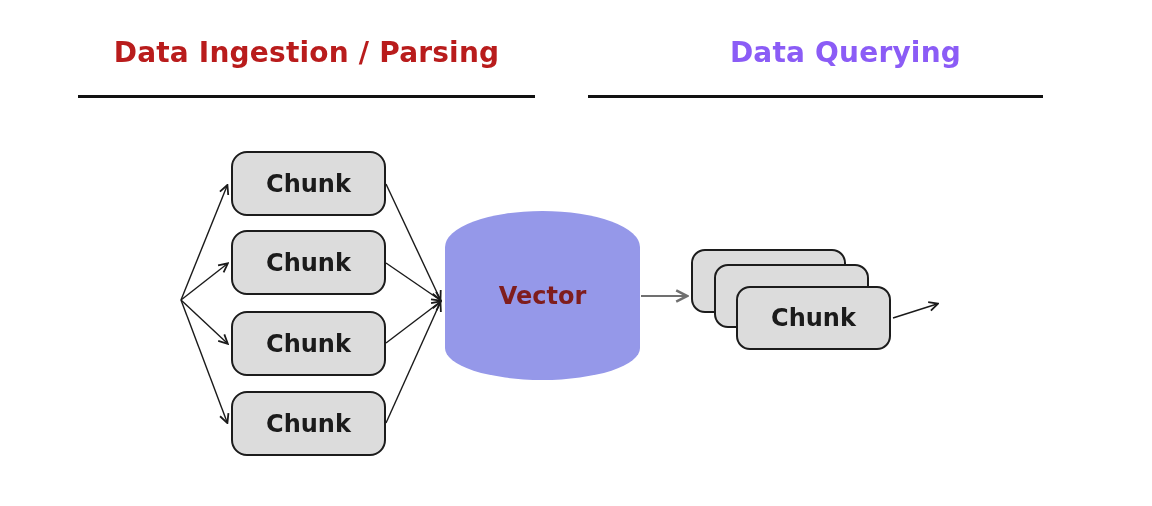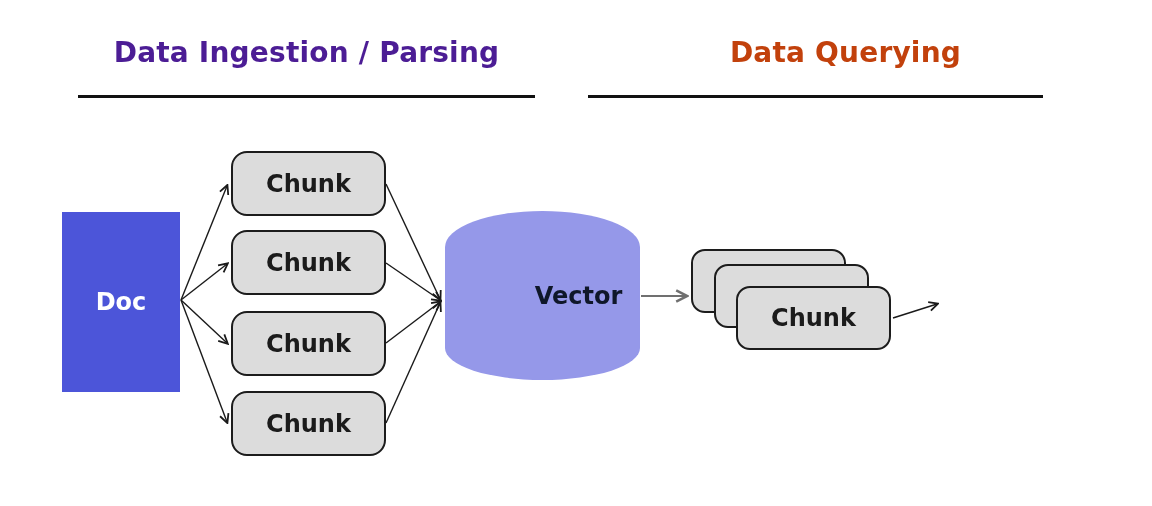--- a/index.html
+++ b/index.html
@@ -103,44 +103,41 @@
     <line x1="386" y1="184" x2="440" y2="299" stroke-width="1.4" marker-end="url(#arrow-black)" stroke="#1a1a1a"></line>
     <line x1="386" y1="263" x2="440" y2="300" stroke-width="1.4" marker-end="url(#arrow-black)" stroke="#1a1a1a"></line>
     <line x1="386" y1="343" x2="440" y2="302" stroke-width="1.4" marker-end="url(#arrow-black)" stroke="#1a1a1a"></line>
     <line x1="386" y1="423" x2="440" y2="303" stroke-width="1.4" marker-end="url(#arrow-black)" stroke="#1a1a1a"></line>
 
     <line x1="641" y1="296" x2="686" y2="296" stroke-width="2" marker-end="url(#arrow-gray)" stroke="#707070"></line>
 
     <line x1="893" y1="318" x2="937" y2="304" stroke-width="1.4" marker-end="url(#arrow-black)" stroke="#1a1a1a"></line>
   </svg>
 
-  <div class="section-title title-left" style="color: #4c1d95;">Data Ingestion / Parsing</div>
+  <div class="section-title title-left" style="color: #b91c1c;">Data Ingestion / Parsing</div>
   <div class="section-rule rule-left" style="background-color: rgb(17, 17, 17);"></div>
 
-  <div class="section-title title-right" style="color: #c2410c;">Data Querying</div>
+  <div class="section-title title-right" style="color: #8b5cf6;">Data Querying</div>
   <div class="section-rule rule-right" style="background-color: rgb(17, 17, 17);"></div>
 
-  <div class="node doc-node" style="background-color: rgb(76, 85, 217); color: rgb(255, 255, 255);">
-    <span>Doc</span>
-  </div>
 
   <div class="node chunk-node chunk-1" style="background-color: rgb(220, 220, 220); border-color: rgb(28, 28, 28); color: rgb(27, 27, 27);">
     <span>Chunk</span>
   </div>
   <div class="node chunk-node chunk-2" style="background-color: rgb(220, 220, 220); border-color: rgb(28, 28, 28); color: rgb(27, 27, 27);">
     <span>Chunk</span>
   </div>
   <div class="node chunk-node chunk-3" style="background-color: rgb(220, 220, 220); border-color: rgb(28, 28, 28); color: rgb(27, 27, 27);">
     <span>Chunk</span>
   </div>
   <div class="node chunk-node chunk-4" style="background-color: rgb(220, 220, 220); border-color: rgb(28, 28, 28); color: rgb(27, 27, 27);">
     <span>Chunk</span>
   </div>
 
-  <div class="vdb-label" style="color: #0f172a; margin-left: 36px;">
+  <div class="vdb-label" style="color: #7f1d1d;">
     <span>Vector</span>
   </div>
 
   <div class="stack-card stack-back" style="background-color: rgb(220, 220, 220); border-color: rgb(28, 28, 28);"></div>
   <div class="stack-card stack-mid" style="background-color: rgb(220, 220, 220); border-color: rgb(28, 28, 28);"></div>
   <div class="stack-card stack-front" style="background-color: rgb(220, 220, 220); border-color: rgb(28, 28, 28); color: rgb(27, 27, 27);">
     <span>Chunk</span>
   </div>
 
 

